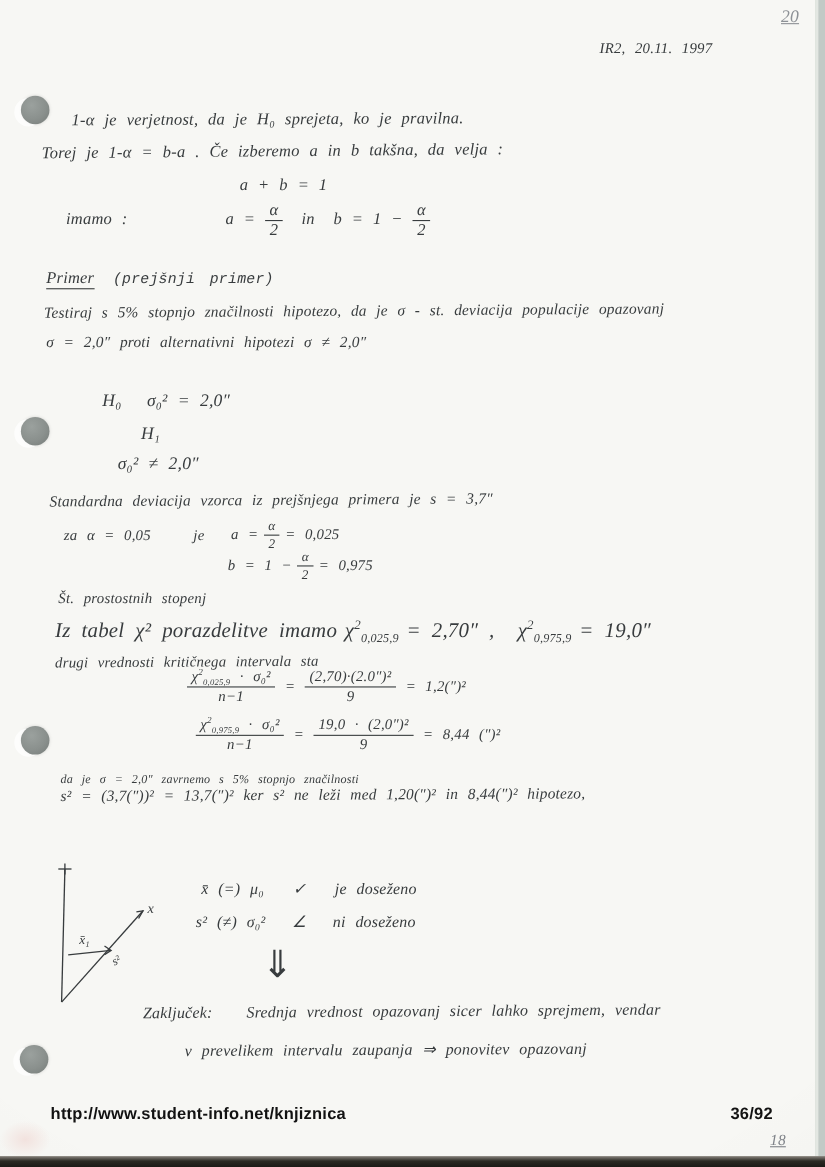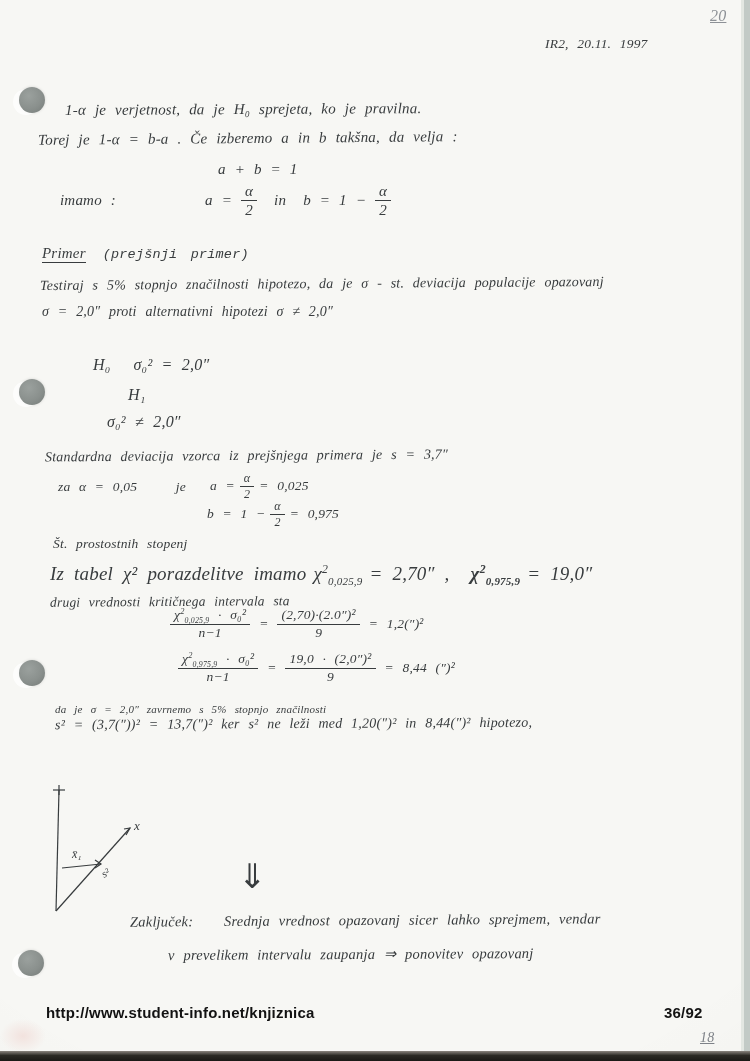--- a/index.html
+++ b/index.html
@@ -123,21 +123,21 @@
     </span>
     <span>= 0,975</span>
   </div>
 
   <div class="hw" style="left:53px;top:536px;font-size:13.5px;">Št. prostostnih stopenj</div>
 
   <div class="hw row" style="left:50px;top:563px;font-size:19px;gap:7px;text-align:right;">
     <span>Iz tabel  χ²  porazdelitve  imamo</span>
     <span class="chi"><span>χ</span><sup>2</sup><sub>0,025,9</sub></span>
     <span>= 2,70″ ,</span>
-    <span class="chi" style="margin-left:14px;font-weight:bold;"><span>χ</span><sup>2</sup><sub>0,975,9</sub></span>
+    <span class="chi" style="margin-left:14px;"><span>χ</span><sup>2</sup><sub>0,975,9</sub></span>
     <span>= 19,0″</span>
   </div>
 
   <div class="hw" style="left:50px;top:594px;font-size:13.5px;transform:rotate(-0.4deg);">drugi vrednosti kritičnega intervala sta</div>
 
   <div class="hw row" style="left:170px;top:608px;font-size:13.5px;">
     <span class="frac">
       <span class="num"><span class="chi"><span>χ</span><sup>2</sup><sub>0,025,9</sub></span> <span>· σ₀²</span></span>
       <span class="den">n−1</span>
     </span>
@@ -171,20 +171,30 @@
     <line x1="19" y1="10" x2="16" y2="131" stroke="#383c3e" stroke-width="1.2"></line>
     <line x1="16" y1="131" x2="90" y2="48" stroke="#383c3e" stroke-width="1.2"></line>
     <polyline points="84,49 90,48 86,55" fill="none" stroke="#383c3e" stroke-width="1.2"></polyline>
     <line x1="22" y1="88" x2="61" y2="84" stroke="#383c3e" stroke-width="1.2"></line>
     <polyline points="55,80 61,84 55,88" fill="none" stroke="#383c3e" stroke-width="1.2"></polyline>
     <text x="94" y="50" font-size="13">x</text>
     <text x="32" y="78" font-size="12">x̄₁</text>
     <text x="64" y="98" font-size="11" transform="rotate(-30 64 98)">s²</text>
   </svg>
 
+  <div class="hw row" style="left:183px;top:800px;font-size:14.5px;gap:26px;">
+    <span>x̄ (=) μ₀</span>
+    <span>✓</span>
+    <span>je doseženo</span>
+  </div>
+  <div class="hw row" style="left:178px;top:830px;font-size:14.5px;gap:24px;">
+    <span>s² (≠) σ₀²</span>
+    <span>∠</span>
+    <span>ni doseženo</span>
+  </div>
   <div class="hw big-arrow" style="left:238px;top:856px;">⇓</div>
 
   <div class="hw" style="left:130px;top:912px;font-size:14.5px;transform:rotate(-0.4deg);">
     <span class="underlined" style="border-bottom:none;">Zaključek:</span>
     <span style="margin-left:22px;">Srednja  vrednost  opazovanj  sicer  lahko  sprejmem,  vendar</span>
   </div>
   <div class="hw" style="left:168px;top:946px;font-size:14.5px;transform:rotate(-0.3deg);">v  prevelikem  intervalu  zaupanja  ⇒  ponovitev  opazovanj</div>
 
   <div class="footer-print" style="left:46px;top:1004px;">http://www.student-info.net/knjiznica</div>
   <div class="footer-print" style="left:664px;top:1004px;">36/92</div>

